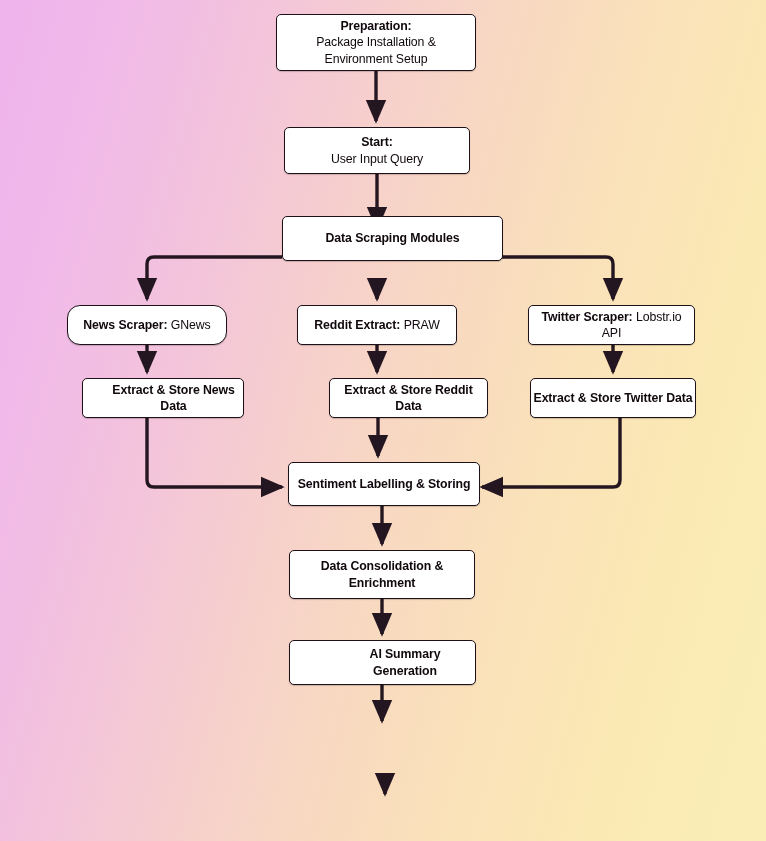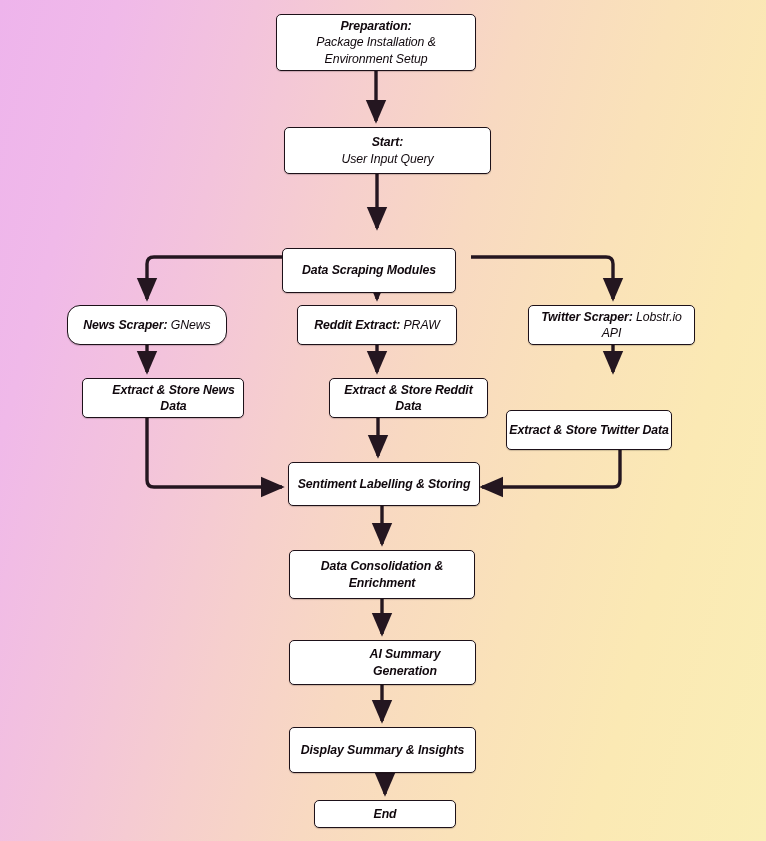--- a/index.html
+++ b/index.html
@@ -49,21 +49,20 @@
     color: #10080d;
     font-size: 12.3px;
     line-height: 1.32;
     letter-spacing: -0.1px;
     box-shadow: 0 1px 1px rgba(0,0,0,0.18);
     white-space: nowrap;
   }
   .node .inner {
     padding: 0 7px;
     white-space: normal;
-    font-style: italic;
   }
   .b { font-weight: bold; }
   .r { font-weight: normal; }
 </style>
 </head>
 <body>
 
 <div id="canvas">
 
   <svg id="wires" viewBox="0 0 766 841" width="766" height="841">
@@ -91,28 +90,28 @@
     </g>
   </svg>
 
   <div class="node" style="left:276px; top:14px; width:200px; height:57px;">
     <div class="inner">
       <span class="b">Preparation:</span><br>
       <span class="r">Package Installation &amp; Environment Setup</span>
     </div>
   </div>
 
-  <div class="node" style="left:284px; top:127px; width:207px; height:47px;">
+  <div class="node" style="left:284px; top:127px; width:186px; height:47px;">
     <div class="inner">
       <span class="b">Start:</span><br>
       <span class="r">User Input Query</span>
     </div>
   </div>
 
-  <div class="node" style="left:282px; top:248px; width:174px; height:45px;">
+  <div class="node" style="left:282px; top:216px; width:221px; height:45px;">
     <div class="inner">
       <span class="b">Data Scraping Modules</span>
     </div>
   </div>
 
   <div class="node" style="left:67px; top:305px; width:160px; height:40px;border-radius:13px;">
     <div class="inner">
       <span class="b">News Scraper:</span>
       <span class="r">GNews</span>
     </div>
@@ -137,21 +136,21 @@
       <span class="b">Extract &amp; Store News Data</span>
     </div>
   </div>
 
   <div class="node" style="left:297px; top:378px; width:159px; height:40px;margin-left:32px;">
     <div class="inner" style="padding:0 1px;">
       <span class="b">Extract &amp; Store Reddit Data</span>
     </div>
   </div>
 
-  <div class="node" style="left:506px; top:378px; width:166px; height:40px;margin-top:32px;">
+  <div class="node" style="left:530px; top:378px; width:166px; height:40px;">
     <div class="inner" style="padding:0 2px;">
       <span class="b">Extract &amp; Store Twitter Data</span>
     </div>
   </div>
 
   <div class="node" style="left:288px; top:462px; width:192px; height:44px;">
     <div class="inner">
       <span class="b">Sentiment Labelling &amp; Storing</span>
     </div>
   </div>
@@ -161,25 +160,15 @@
       <span class="b">Data Consolidation &amp; Enrichment</span>
     </div>
   </div>
 
   <div class="node" style="left:289px; top:640px; width:187px; height:45px;padding-left:45px;">
     <div class="inner">
       <span class="b">AI Summary Generation</span>
     </div>
   </div>
 
-  <div class="node" style="left:289px; top:727px; width:187px; height:46px;">
-    <div class="inner">
-      <span class="b">Display Summary &amp; Insights</span>
-    </div>
-  </div>
 
-  <div class="node" style="left:314px; top:800px; width:142px; height:28px;">
-    <div class="inner">
-      <span class="b">End</span>
-    </div>
-  </div>
 
 </div>
 
 </body></html>

